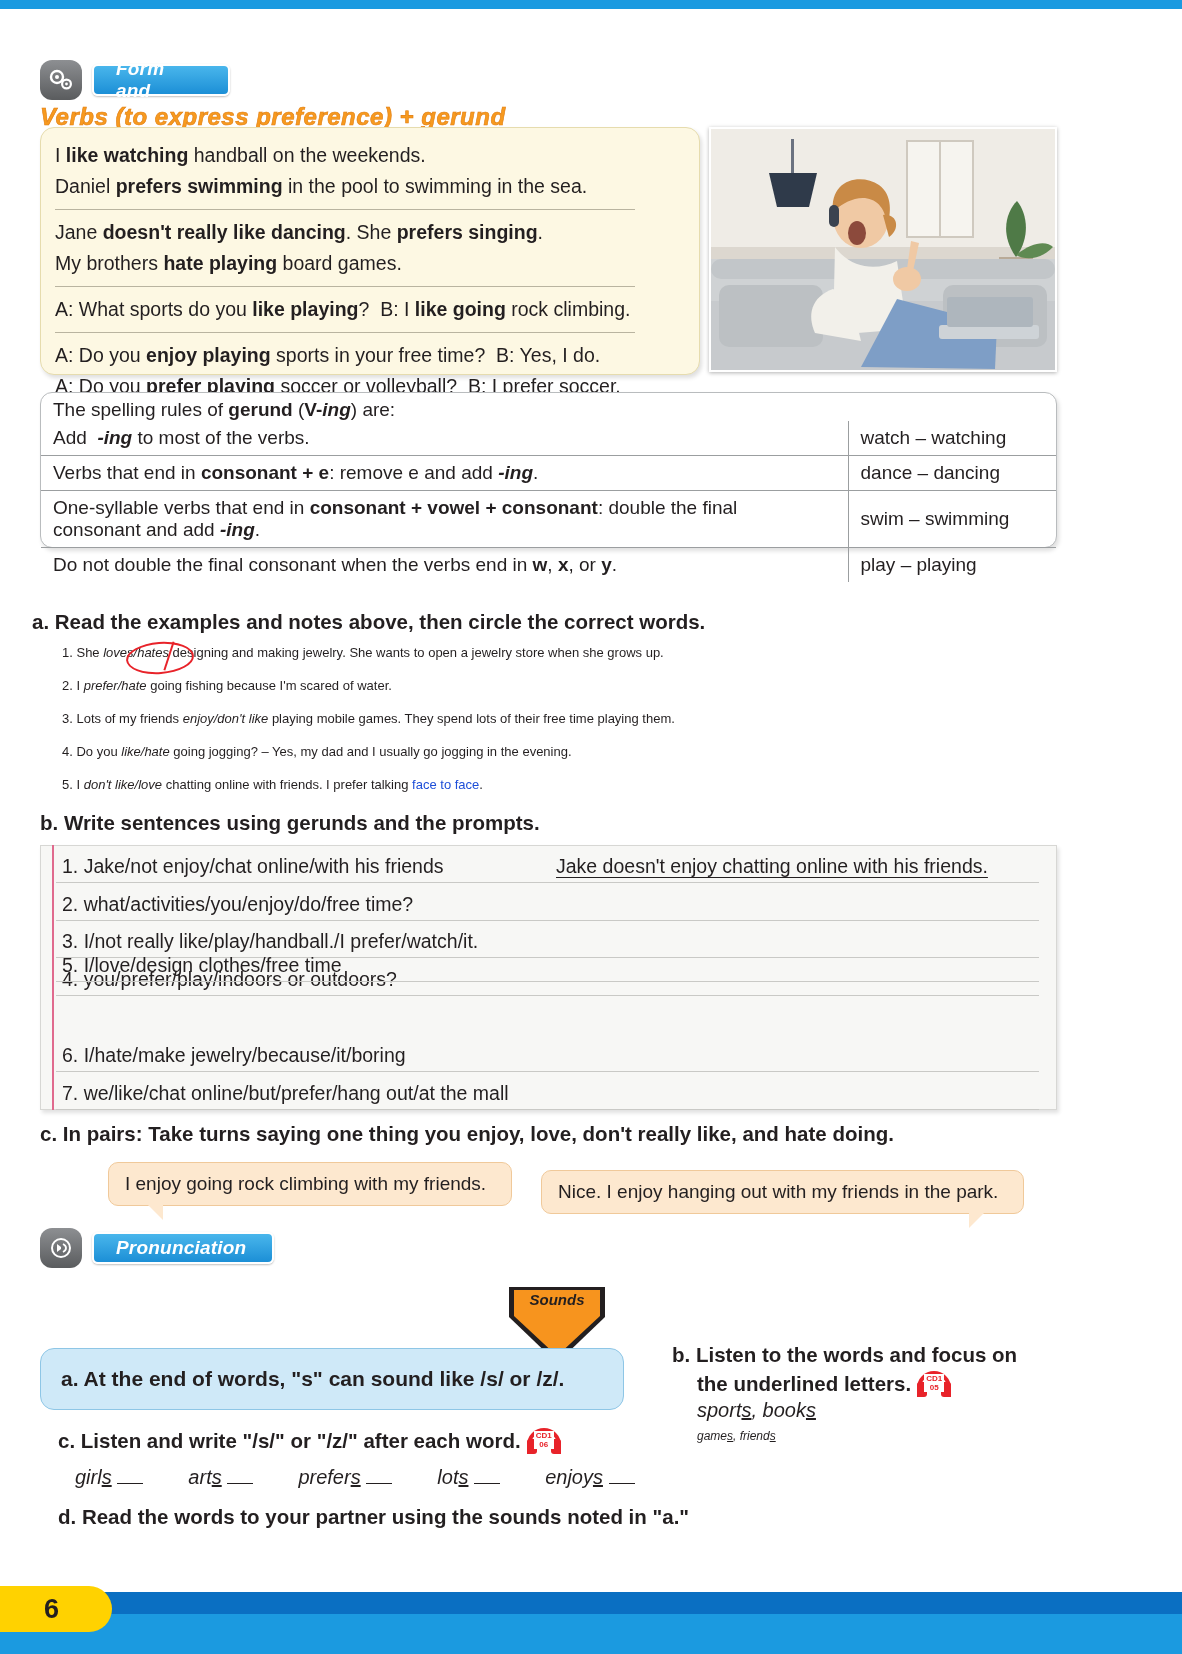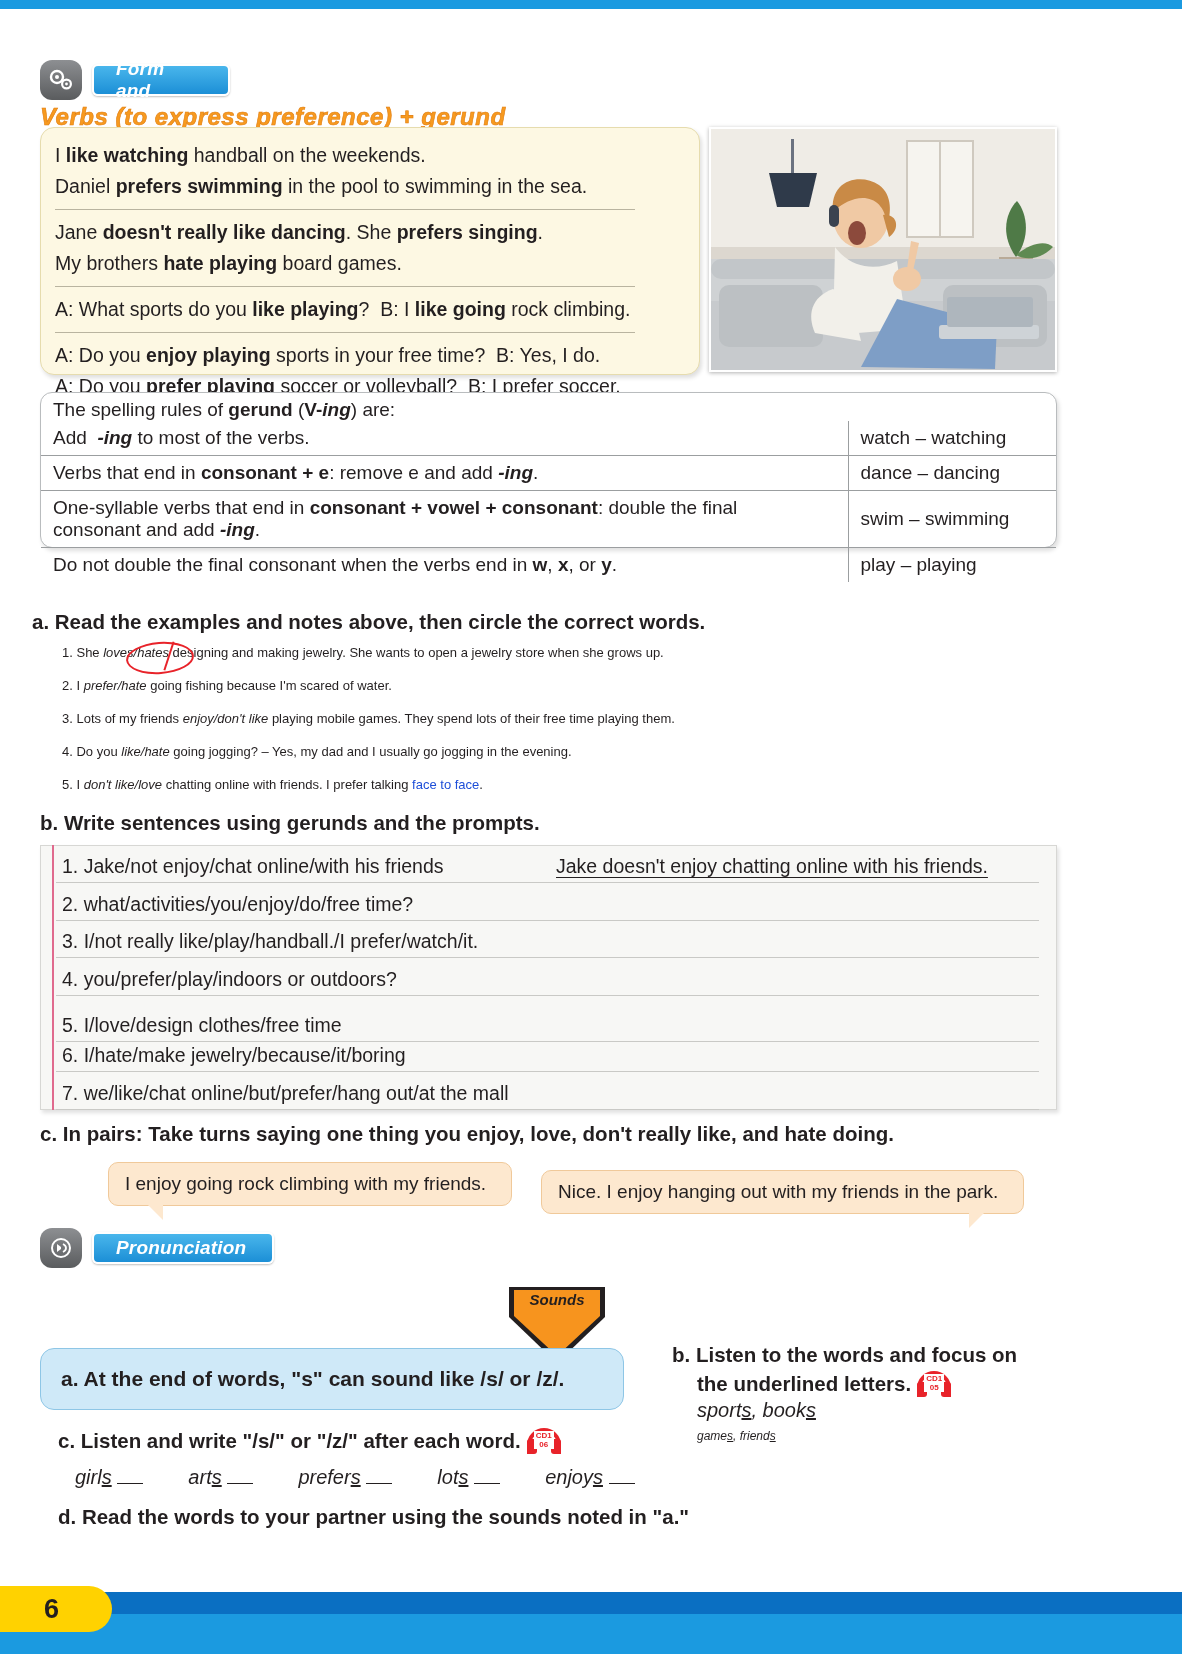--- a/index.html
+++ b/index.html
@@ -369,21 +369,21 @@
 <div class="work-row" style="top:920.6px;">
   <div class="line"></div>
   <div class="work-prompt">3. I/not really like/play/handball./I prefer/watch/it.</div>
   <div class="work-answer"></div>
 </div>
 <div class="work-row" style="top:958.4px;">
   <div class="line"></div>
   <div class="work-prompt">4. you/prefer/play/indoors or outdoors?</div>
   <div class="work-answer"></div>
 </div>
-<div class="work-row" style="top:1004px;">
+<div class="work-row" style="top:944px;">
   <div class="line"></div>
   <div class="work-prompt">5. I/love/design clothes/free time</div>
   <div class="work-answer"></div>
 </div>
 <div class="work-row" style="top:1034px;">
   <div class="line"></div>
   <div class="work-prompt">6. I/hate/make jewelry/because/it/boring</div>
   <div class="work-answer"></div>
 </div>
 <div class="work-row" style="top:1071.8px;">

